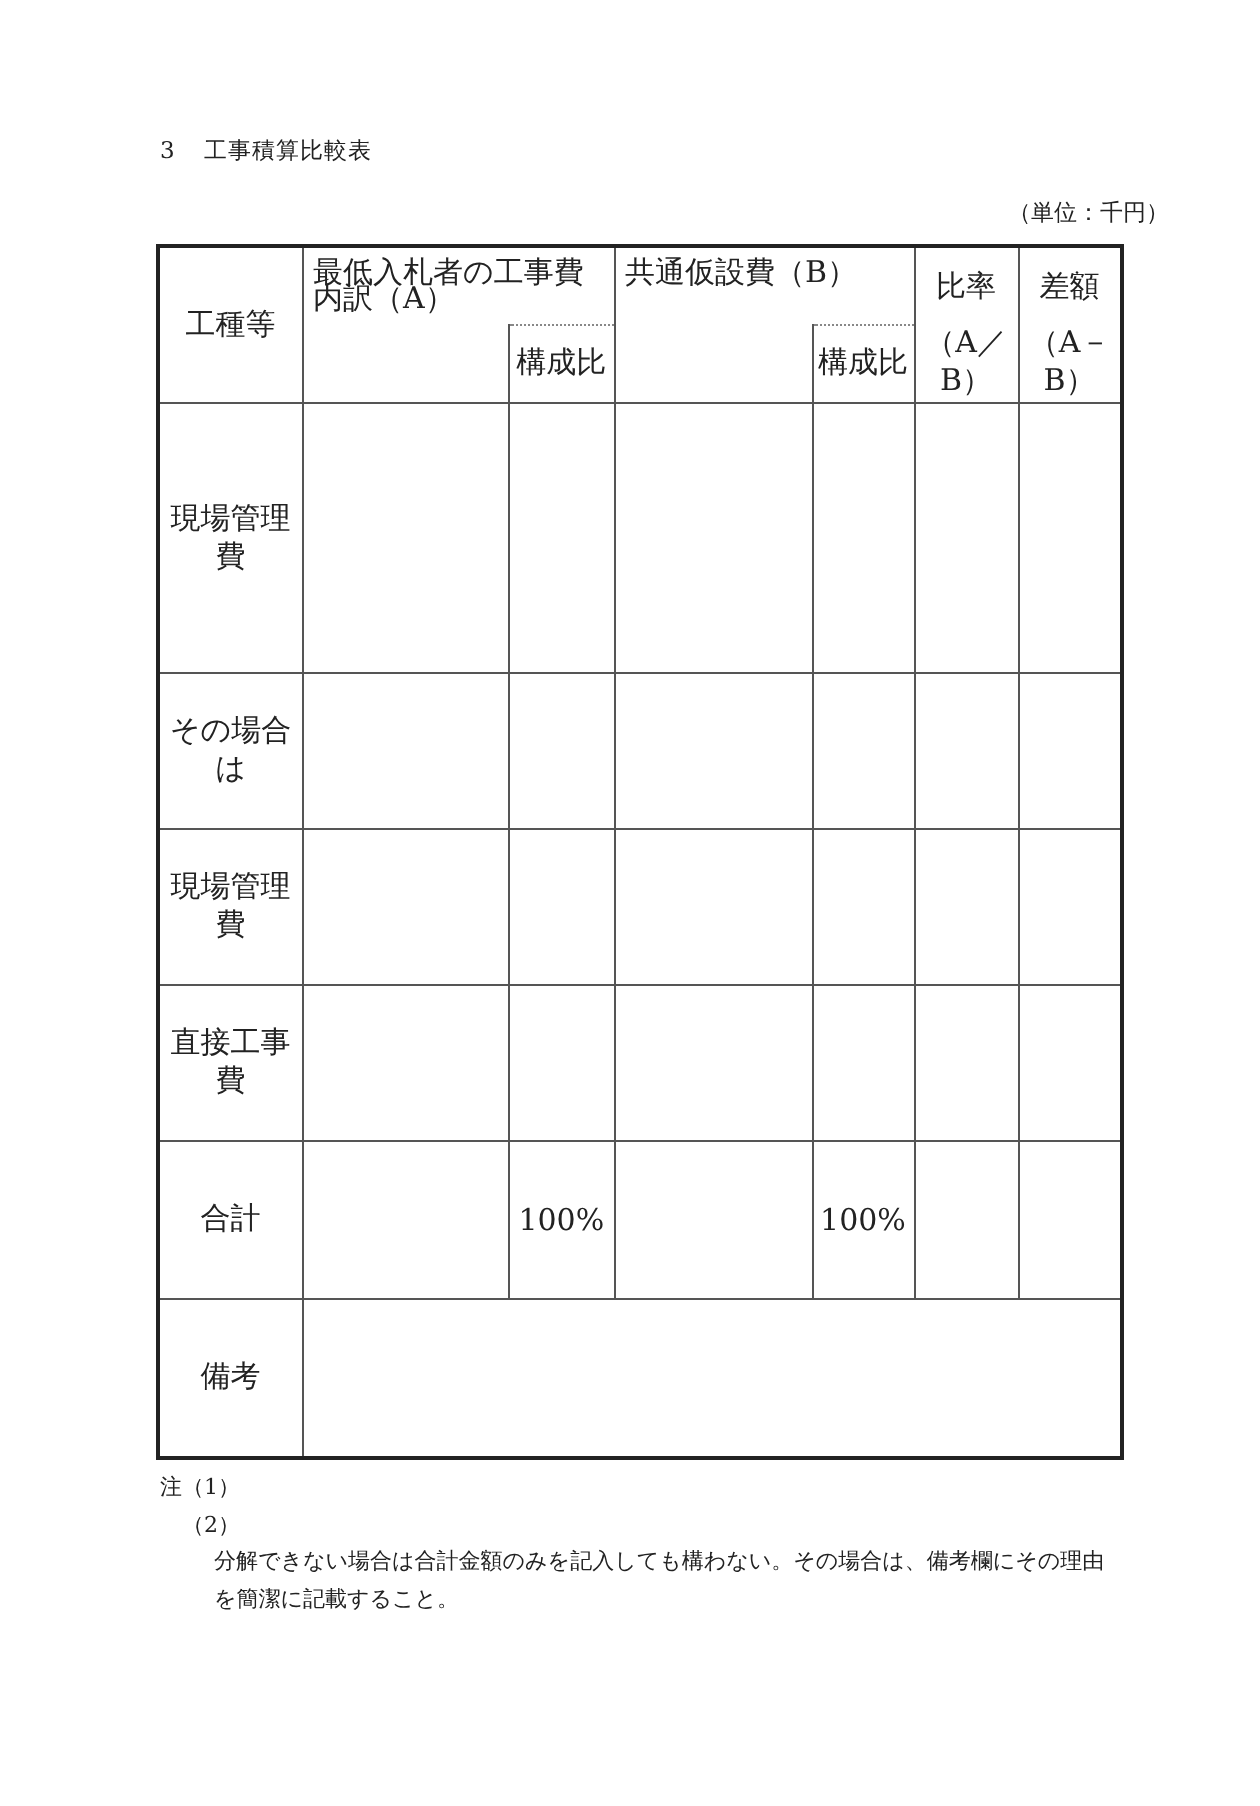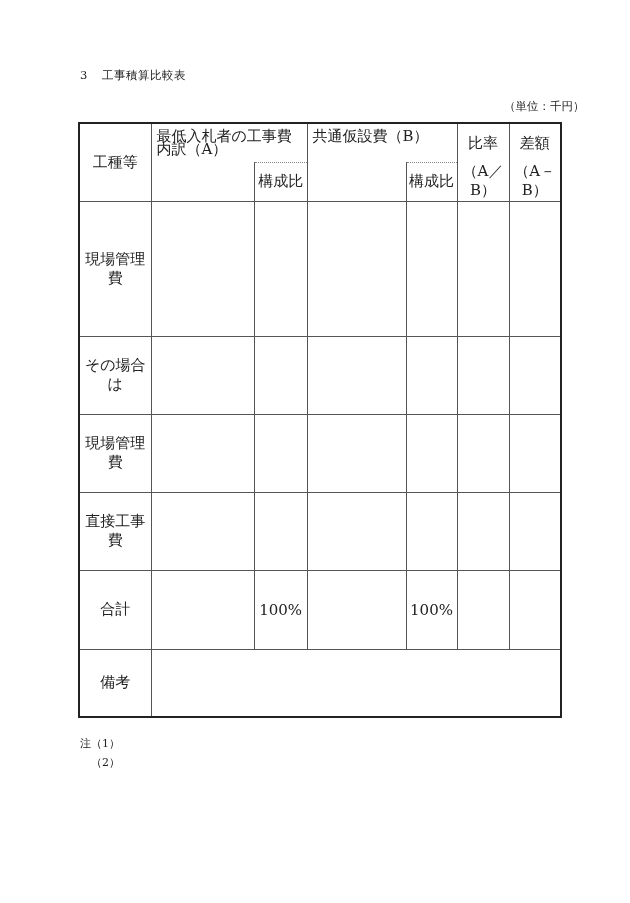--- a/index.html
+++ b/index.html
@@ -92,28 +92,29 @@
   </tr>
   <tr style="height:79px">
     <td>合計</td>
     <td></td>
     <td class="dot-left">100%</td>
     <td></td>
     <td class="dot-left">100%</td>
     <td></td>
     <td></td>
   </tr>
-  <tr style="height:68px">
+  <tr style="height:80px">
     <td>備考</td>
     <td colspan="6"></td>
   </tr>
 </tbody>
   </table>
 
 <div class="notes">
   <div class="row">
     <span class="lbl">注</span>
     <span class="lbl" style="width:42px;">（1）</span>
   </div>
   <div class="row" style="padding-left:11px;">
     <span class="lbl" style="width:42px;">（2）</span>
   </div>
+  <div style="padding-left:27px;">分解できない場合は合計金額のみを記入しても構わない。その場合は、備考欄にその理由を簡潔に記載すること。</div>
 </div>
 
 </body></html>

